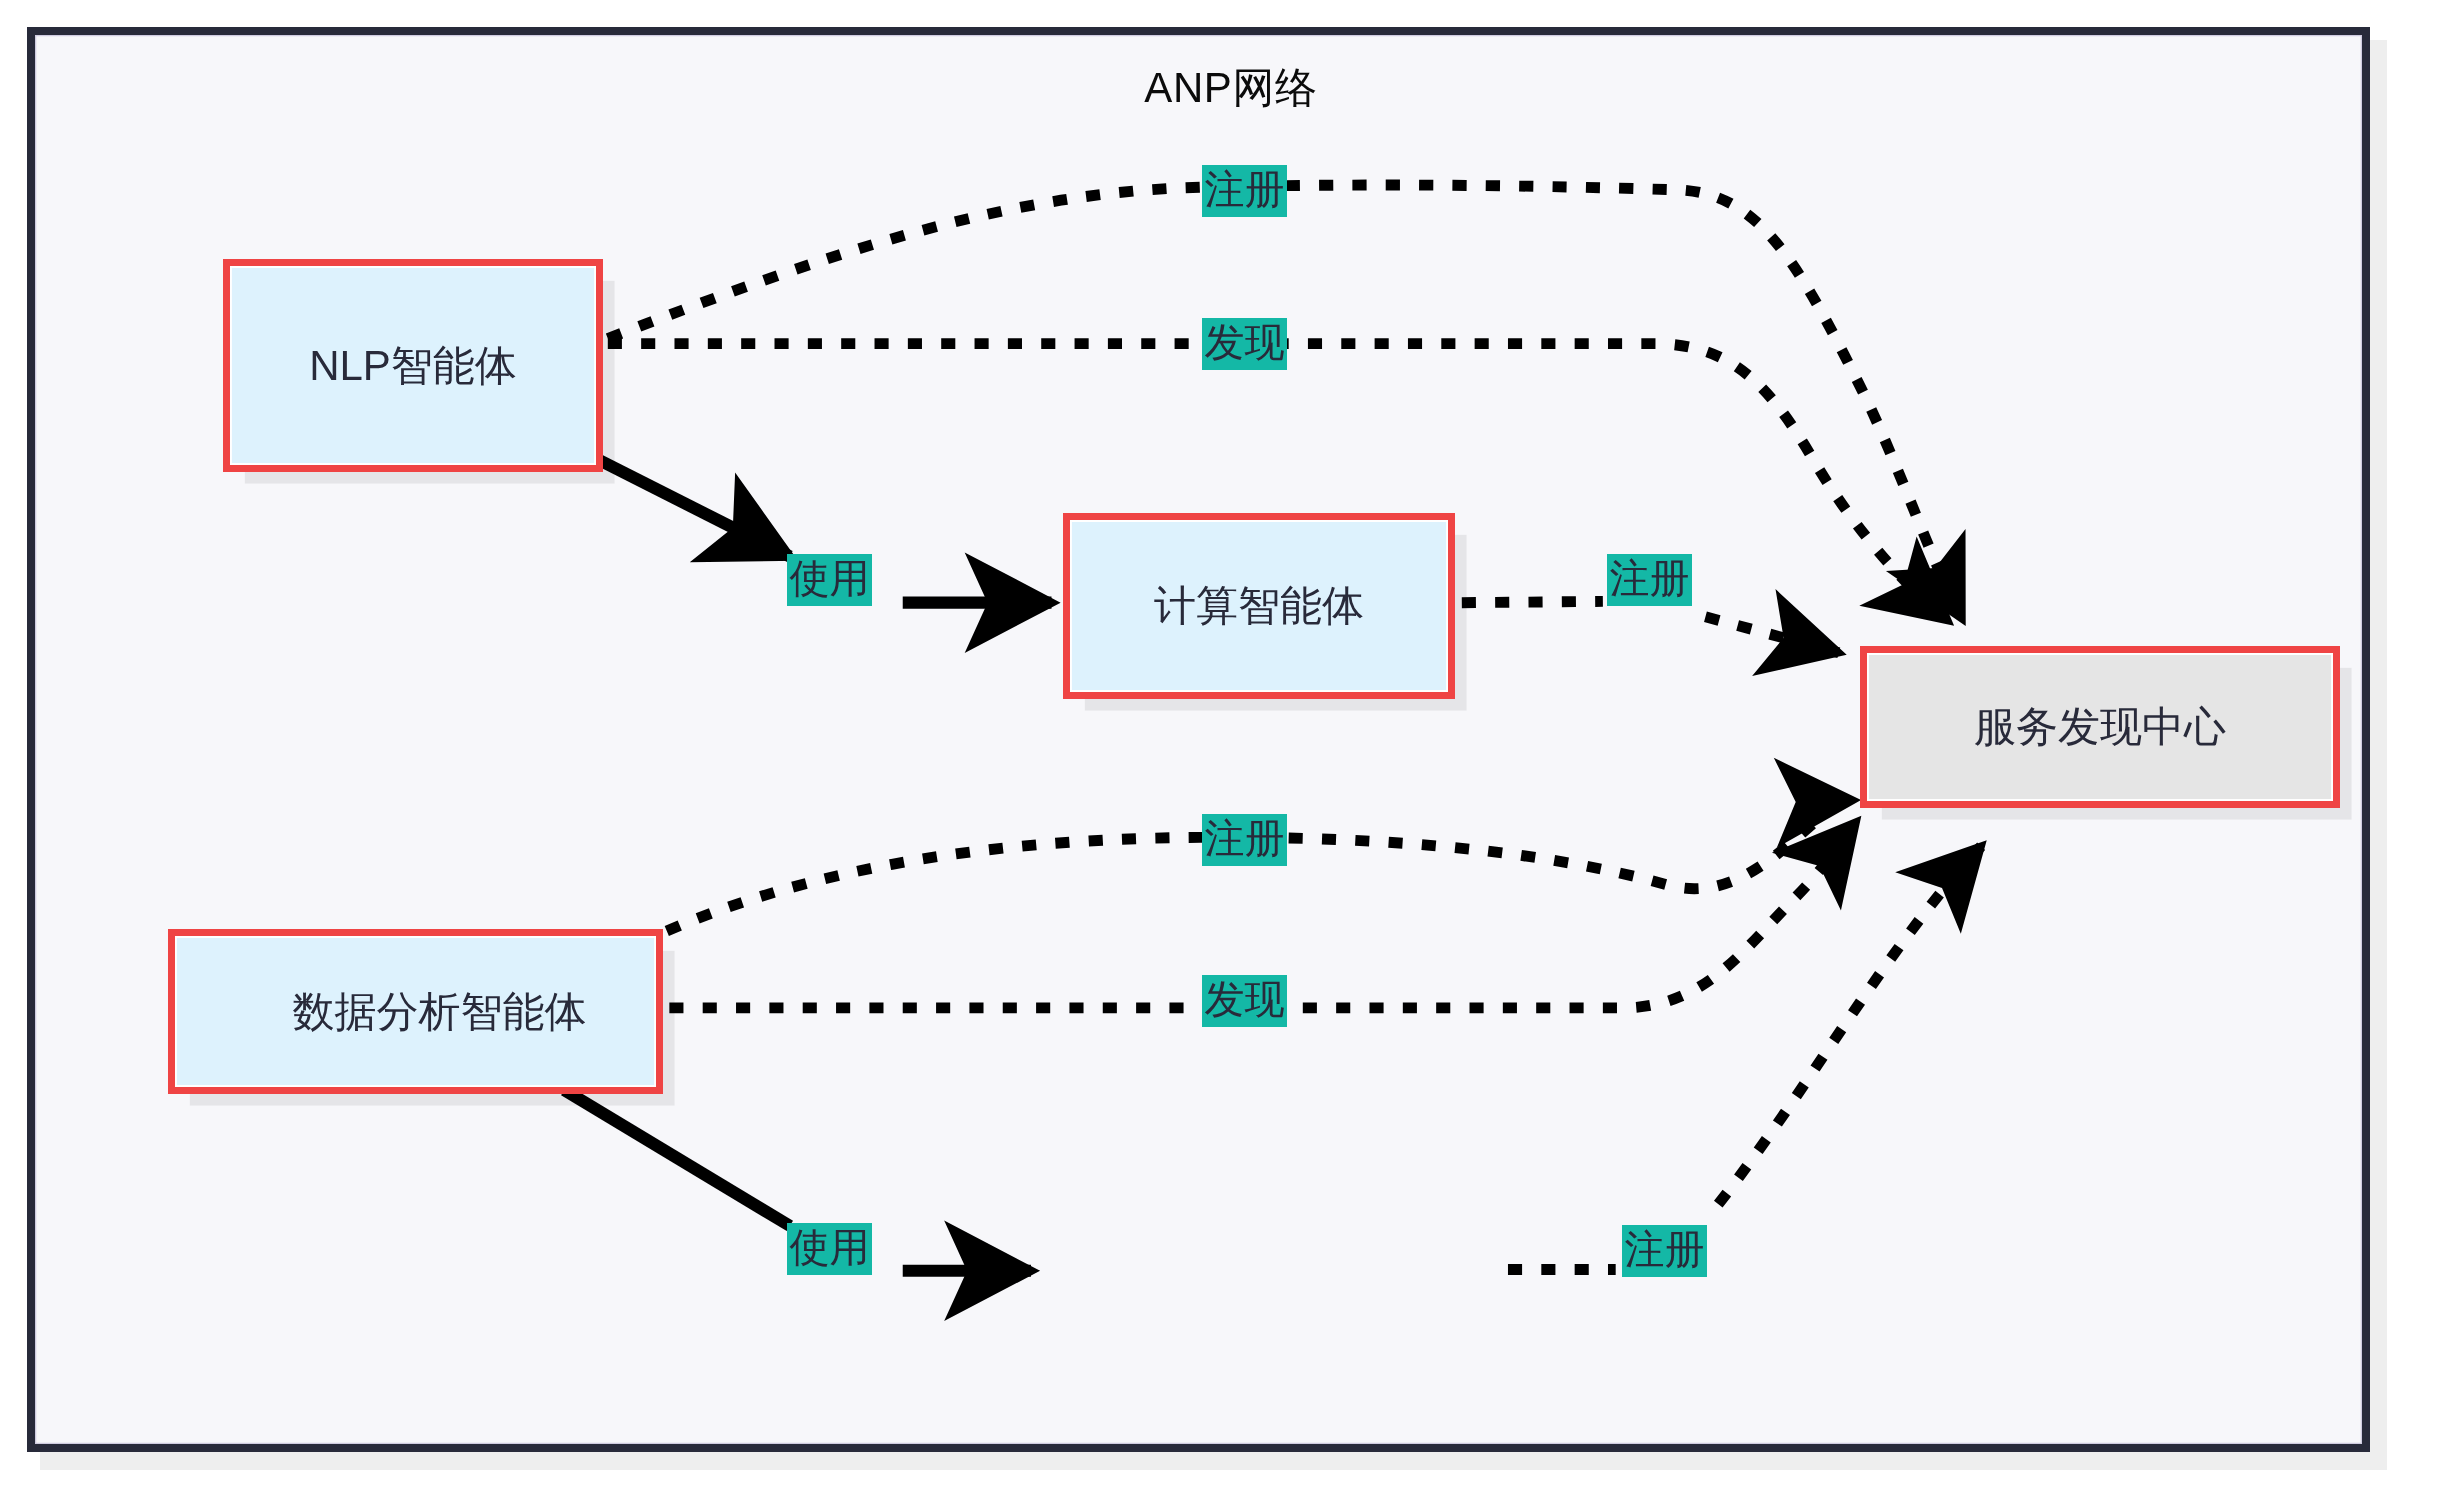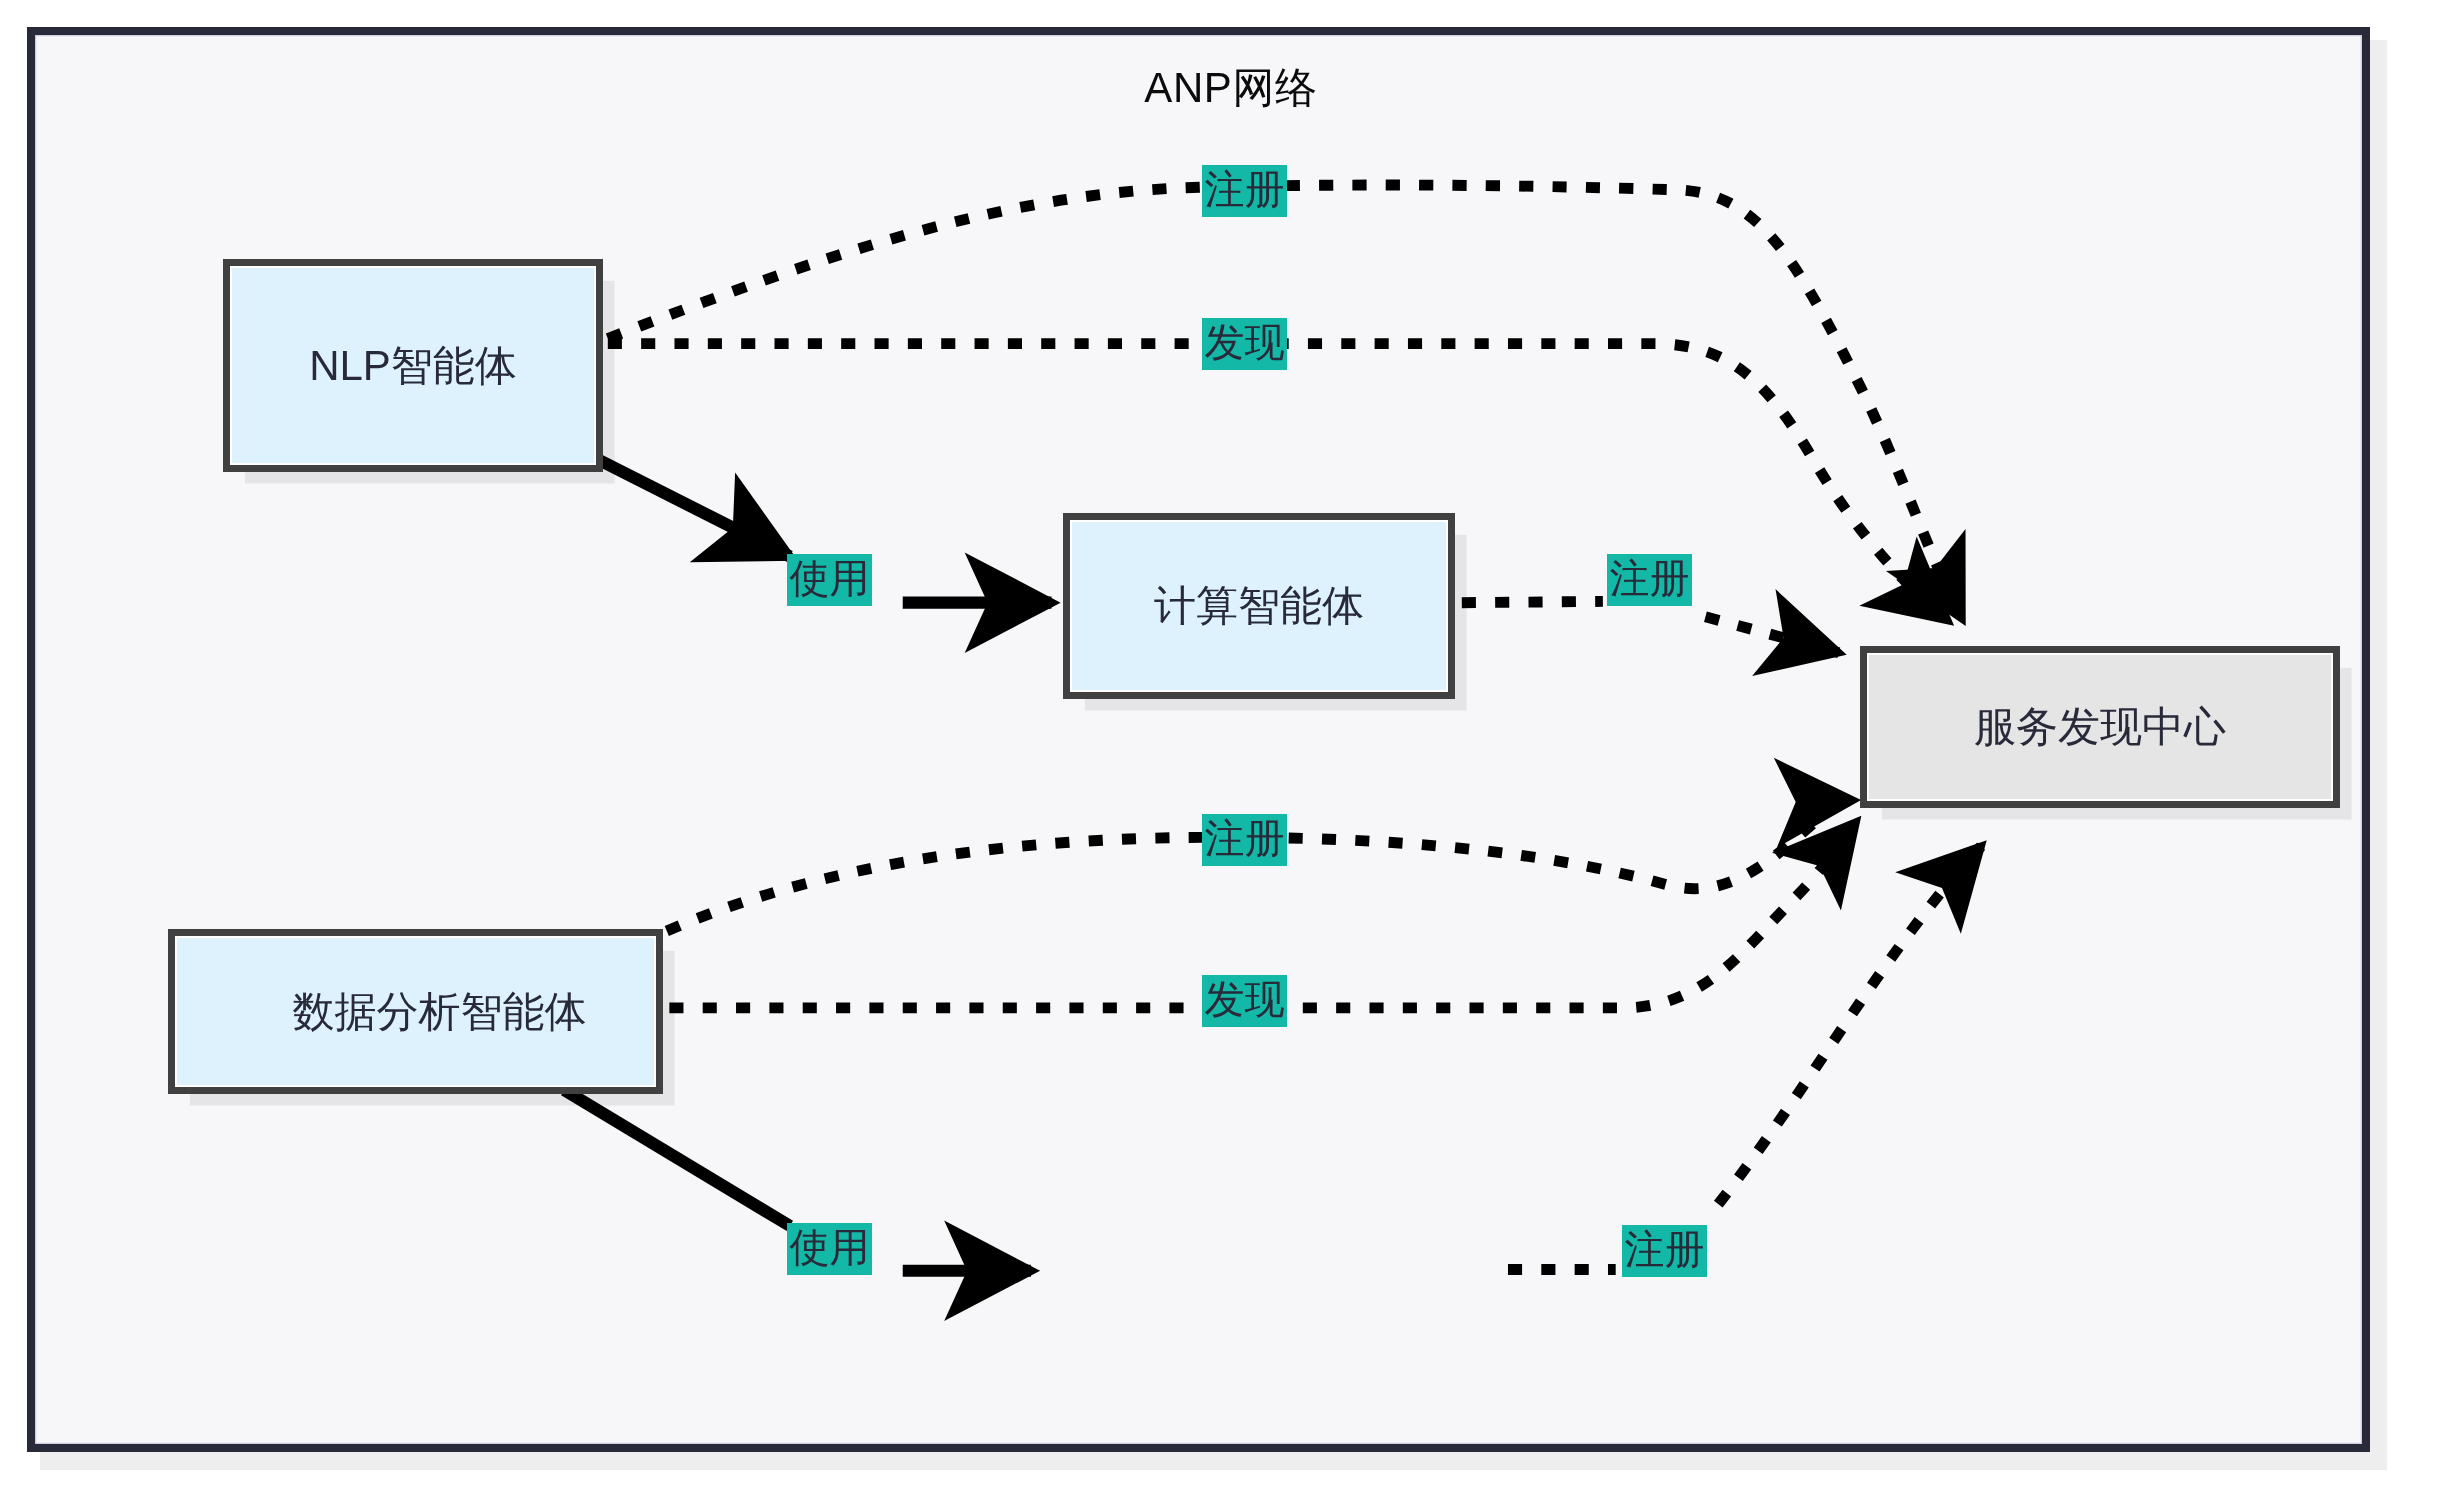--- a/index.html
+++ b/index.html
@@ -7,21 +7,21 @@
        font-family:"Liberation Sans","DejaVu Sans",sans-serif;}
   #stage{position:relative;width:2462px;height:1508px;}
   .frame-shadow{position:absolute;left:40px;top:40px;width:2347px;height:1430px;background:#eeeeee;}
   .frame{position:absolute;left:27px;top:27px;width:2343px;height:1425px;
          background:#f7f7fa;border:8.3px solid #282a3a;box-sizing:border-box;
          box-shadow:inset 0 0 0 1.3px #cfcbe0;}
   #title{position:absolute;left:0;top:32px;width:2462px;text-align:center;
          font-size:42px;color:#0b0b0b;letter-spacing:0.6px;margin-top:28px;}
   svg#wires{position:absolute;left:0;top:0;width:2462px;height:1508px;}
   .nodebox{position:absolute;box-sizing:border-box;display:flex;align-items:center;justify-content:center;
-           border:7px solid #404040;font-size:42px;color:#282a3a;white-space:nowrap;
+           border:7px solid #ef4444;font-size:42px;color:#282a3a;white-space:nowrap;
            box-shadow:inset 0 0 0 1.9px #ffffff, 16.7px 16.7px 0 -5.1px rgba(0,0,0,0.07);}
   .agent{background:#ddf2fd;}
   .hub{background:#e5e5e5;}
   .edgelabel{position:absolute;background:#14b8a6;color:#282a3a;font-size:40px;
              line-height:1.04;padding:3.8px 2.6px 6.4px 2.6px;white-space:nowrap;}
 </style>
 </head>
 <body>
 
 <div id="stage">

